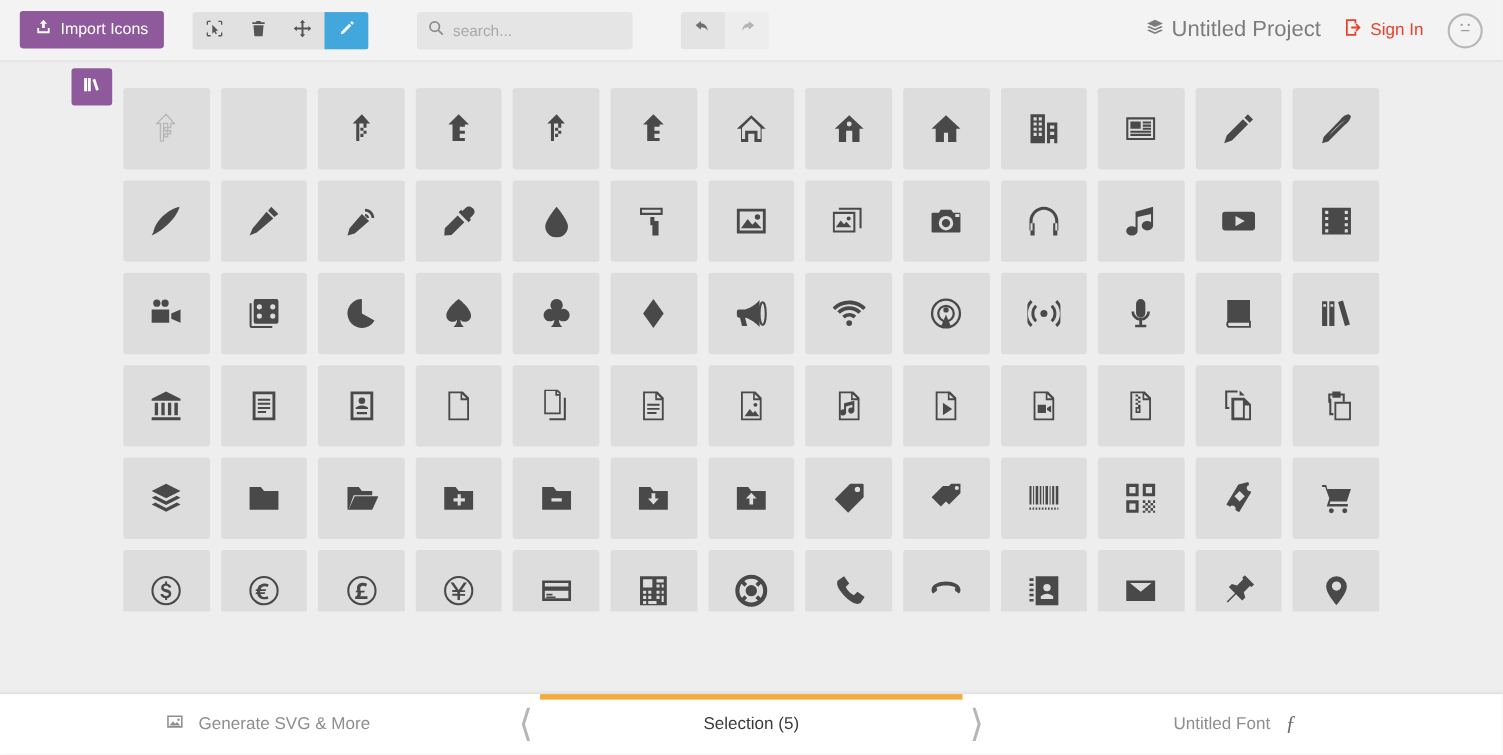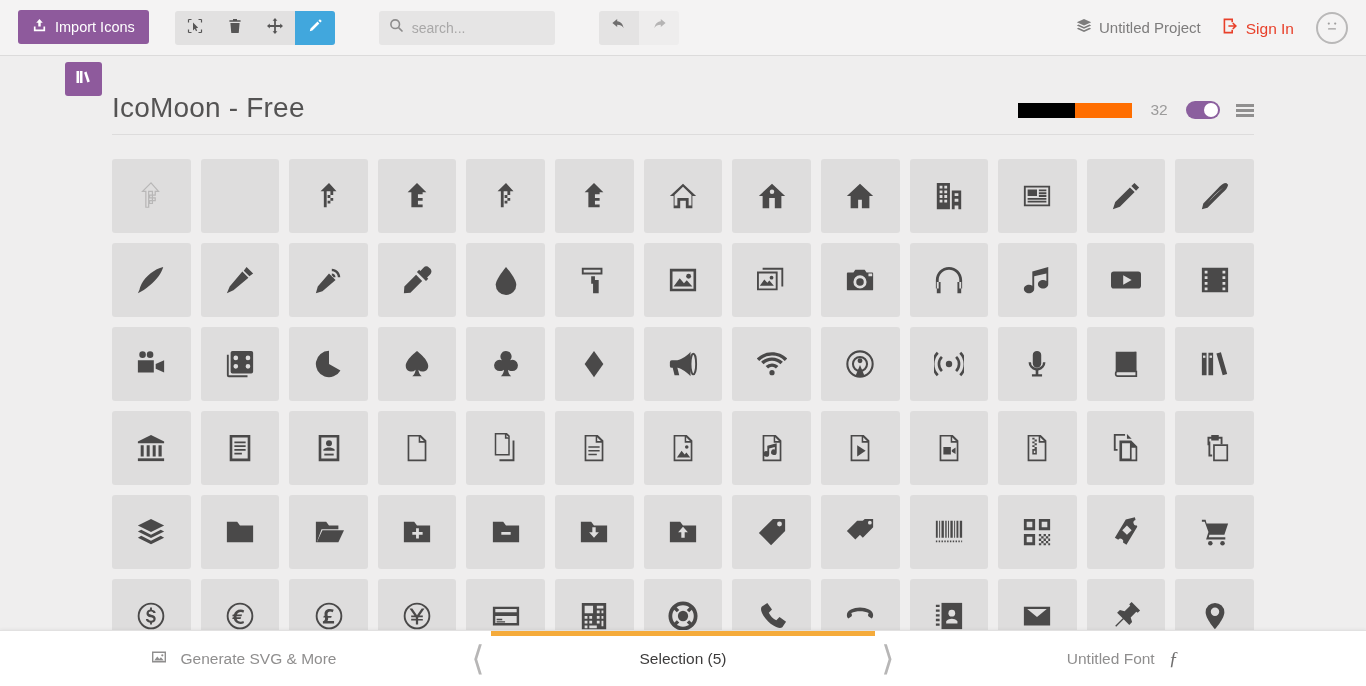--- a/index.html
+++ b/index.html
@@ -59,21 +59,21 @@
     width: 40px; height: 34px;
     display: flex; align-items: center; justify-content: center;
     background: transparent;
     border: none; cursor: pointer;
     color: #575656;
   }
   .seg-btn.active { background: #41a7dd; color: #fff; }
 
   .search-wrap {
     position: relative;
-    width: 176px; height: 34px;
+    width: 196px; height: 34px;
     background: #e6e5e5;
     border-radius: 3px;
     display: flex; align-items: center;
     padding: 0 10px;
     gap: 8px;
   }
   .search-wrap input {
     flex: 1;
     border: none; outline: none; background: transparent;
     font-family: "Liberation Sans", sans-serif;
@@ -85,25 +85,25 @@
   .undo-btn {
     width: 40px; height: 34px;
     display: flex; align-items: center; justify-content: center;
     border: none; cursor: pointer; color: #6f6e6e;
     background: #e4e3e3;
   }
   .undo-btn.disabled { background: #eeeded; color: #b5b4b4; }
 
   .tb-right { margin-left: auto; display: flex; align-items: center; gap: 22px; }
   .project {
+    display: flex; align-items: flex-end; gap: 7px;
+    color: #7d7c7c; font-size: 20px; cursor: pointer;
+  }
+  .signin {
     display: flex; align-items: center; gap: 7px;
-    color: #7d7c7c; font-size: 15px; cursor: pointer;
-  }
-  .signin {
-    display: flex; align-items: flex-end; gap: 7px;
     color: #e8402a; font-size: 15.5px; cursor: pointer;
   }
   .avatar {
     width: 32px; height: 32px;
     border: 2px solid #b9b8b8; border-radius: 50%;
     display: flex; align-items: center; justify-content: center;
     color: #a09f9f; cursor: pointer;
   }
 
   
@@ -317,38 +317,20 @@
             <circle cx="13.2" cy="7.6" r="1.1"></circle>
             <rect x="6" y="12.2" width="8" height="1.3" rx="0.6"></rect>
           </svg>
       </span>
     </div>
   </div>
 </div>
 
 <div class="content">
 
-  <div class="set-header">
-    <div class="set-title">IcoMoon - Free</div>
-    <div class="set-tools">
-      <div class="swatches">
-        <span class="swatch" style="background:#000000;"></span>
-        <span class="swatch" style="background:#ff6e00;"></span>
-      </div>
-      <div class="size-val">32</div>
-      <div class="toggle">
-        <span class="knob"></span>
-      </div>
-      <div class="set-menu">
-          <i></i>
-          <i></i>
-          <i></i>
-        </div>
-    </div>
-  </div>
 
   <div class="grid" id="icon-grid">
       <div class="icon-cell outline">
         <span>
           <svg width="30" height="30" viewBox="0 0 32 32" fill="currentColor">
             <path d="M16 2 L7 11 h3.5 v17 h3 V11 h4 v4 h-3 v3 h3 v3 h-3 v3 h3 v-3 h3 v-3 h-3 v-3 h3 V11 h3.5 z" fill="none" stroke="currentColor" stroke-width="1.3"></path>
           </svg>
         </span>
       </div>
       <div class="icon-cell blank">

